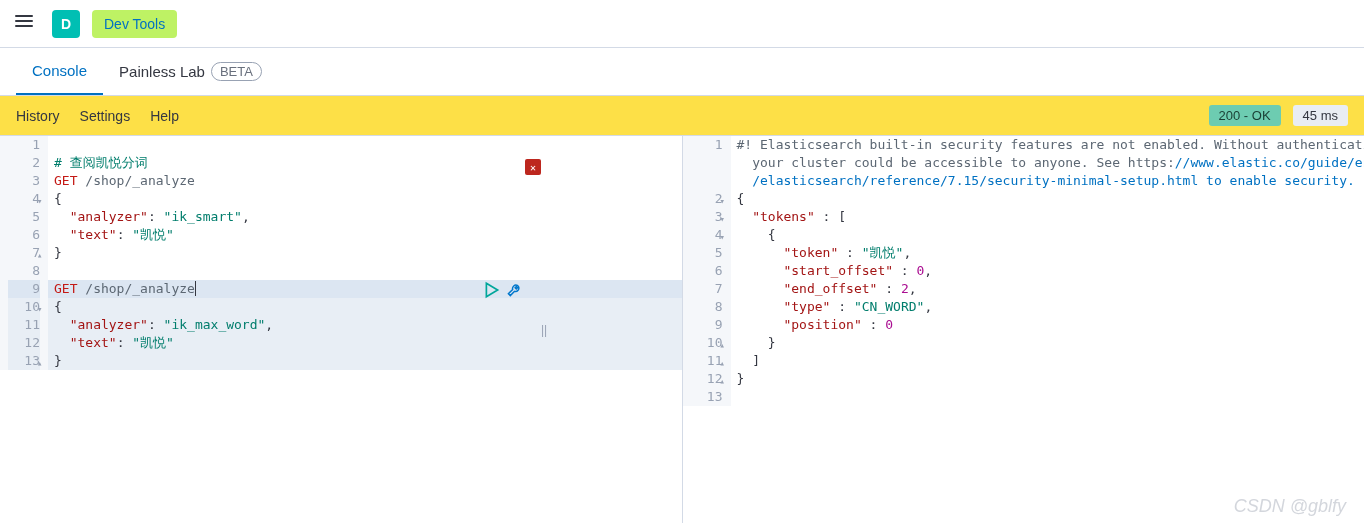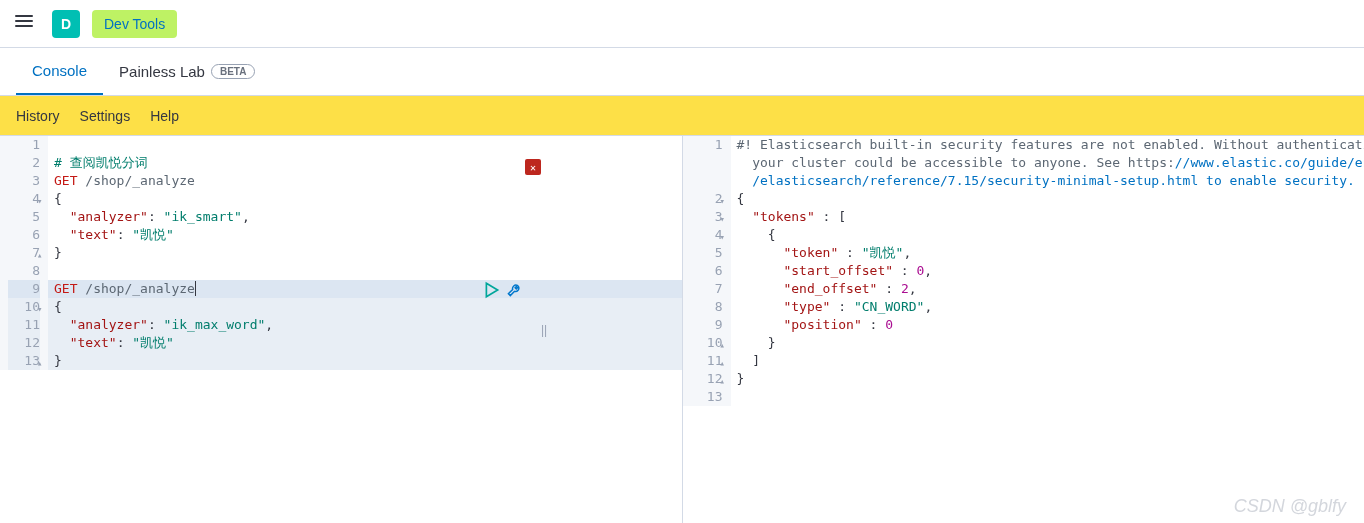--- a/index.html
+++ b/index.html
@@ -5,21 +5,21 @@
 * { margin: 0; padding: 0; box-sizing: border-box; }
 body { font-family: -apple-system, BlinkMacSystemFont, "Segoe UI", Helvetica, Arial, sans-serif; background: #fff; color: #343741; font-size: 14px; width: 1364px; height: 523px; overflow: hidden; position: relative; }
 .header { height: 48px; display: flex; align-items: center; padding: 0 12px; border-bottom: 1px solid #d3dae6; }
 .hamburger { width: 24px; height: 24px; cursor: pointer; margin-right: 16px; }
 .hamburger-line { width: 18px; height: 2px; background: #343741; margin: 3px auto; border-radius: 1px; }
 .app-icon { width: 28px; height: 28px; background: #00bfb3; color: #fff; border-radius: 4px; display: flex; align-items: center; justify-content: center; font-weight: 600; margin-right: 12px; }
 .breadcrumb { background: #bef264; color: #0071c2; padding: 6px 12px; border-radius: 4px; font-size: 14px; }
 .tabs { display: flex; align-items: center; height: 48px; border-bottom: 1px solid #d3dae6; padding: 0 16px; }
 .tab { padding: 0 16px; height: 100%; display: flex; align-items: center; cursor: pointer; font-size: 15px; color: #343741; }
 .tab.active { color: #0071c2; border-bottom: 2px solid #0071c2; font-weight: 500; }
-.beta { font-size: 10px; border: 1px solid #98a2b3; border-radius: 10px; padding: 1px 8px; margin-left: 6px; color: #69707d; font-weight: 700; }
+.beta { font-size: 13px; border: 1px solid #98a2b3; border-radius: 10px; padding: 1px 8px; margin-left: 6px; color: #69707d; font-weight: 400; }
 .subbar { display: flex; align-items: center; justify-content: space-between; height: 40px; padding: 0 16px; border-bottom: 1px solid #d3dae6; background: #fde047; }
 .subbar-left { display: flex; gap: 20px; }
 .subbar-link { color: #343741; cursor: pointer; font-size: 14px; }
 .subbar-right { display: flex; gap: 12px; align-items: center; }
 .status-badge { background: #6dccb1; color: #1a3e34; padding: 3px 10px; border-radius: 3px; font-size: 13px; font-weight: 500; }
 .time-badge { background: #e9edf3; color: #343741; padding: 3px 10px; border-radius: 3px; font-size: 13px; }
 .editor-area { display: flex; height: calc(523px - 48px - 48px - 40px); position: relative; }
 .pane { flex: 1; font-family: "Menlo", Consolas, monospace; font-size: 13px; overflow: auto; position: relative; }
 .pane-left { border-right: 1px solid #d3dae6; }
 .gutter { background: #f5f7fa; color: #98a2b3; text-align: right; padding: 0 8px; user-select: none; width: 48px; display: inline-block; vertical-align: top; }
@@ -64,20 +64,24 @@
     <div class="tab active">Console</div>
     <div class="tab">Painless Lab<span class="beta">BETA</span></div>
   </div>
 
 <div class="subbar">
   <div class="subbar-left" id="subbarLinks">
       <span class="subbar-link">History</span>
       <span class="subbar-link">Settings</span>
       <span class="subbar-link">Help</span>
     </div>
+  <div class="subbar-right">
+    <div class="status-badge">200 - OK</div>
+    <div class="time-badge">45 ms</div>
+  </div>
 </div>
 
 <div class="editor-area">
   <div class="pane pane-left">
     <div class="gutter" id="gutterL"><div class="ln">1</div><div class="ln">2</div><div class="ln">3</div><div class="ln">4</div><div class="ln">5</div><div class="ln">6</div><div class="ln">7</div><div class="ln">8</div><div class="ln hl-strong">9</div><div class="ln hl">10</div><div class="ln hl">11</div><div class="ln hl">12</div><div class="ln hl">13</div></div><div class="code" id="codeL"><div class="line"></div><div class="line"><span class="tok-comment"># 查阅凯悦分词</span></div><div class="line"><span class="tok-method">GET</span><span> </span><span class="tok-path">/shop/_analyze</span></div><div class="line"><span class="fold">▾</span><span class="tok-punc">{</span></div><div class="line"><span>  </span><span class="tok-key">"analyzer"</span><span class="tok-punc">: </span><span class="tok-str">"ik_smart"</span><span class="tok-punc">,</span></div><div class="line"><span>  </span><span class="tok-key">"text"</span><span class="tok-punc">: </span><span class="tok-str">"凯悦"</span></div><div class="line"><span class="fold">▴</span><span class="tok-punc">}</span></div><div class="line"></div><div class="line hl-strong"><span class="tok-method">GET</span><span> </span><span class="tok-path">/shop/_analyze</span><span class="cursor-mark"></span></div><div class="line hl"><span class="fold">▾</span><span class="tok-punc">{</span></div><div class="line hl"><span>  </span><span class="tok-key">"analyzer"</span><span class="tok-punc">: </span><span class="tok-str">"ik_max_word"</span><span class="tok-punc">,</span></div><div class="line hl"><span>  </span><span class="tok-key">"text"</span><span class="tok-punc">: </span><span class="tok-str">"凯悦"</span></div><div class="line hl"><span class="fold">▴</span><span class="tok-punc">}</span></div></div>
     <div class="action-icons">
       <span class="play-icon">
         <svg width="18" height="18" viewBox="0 0 16 16">
             <polygon points="3,2 13,8 3,14" fill="none" stroke="#00a69b" stroke-width="1.5"></polygon>
           </svg>

